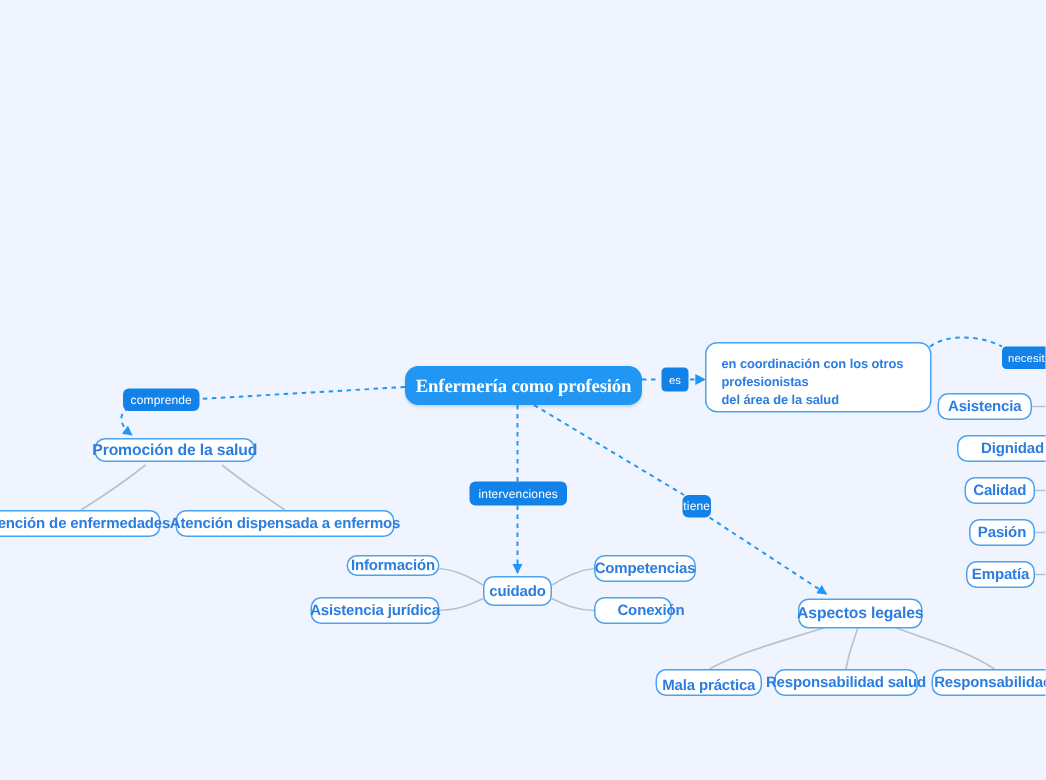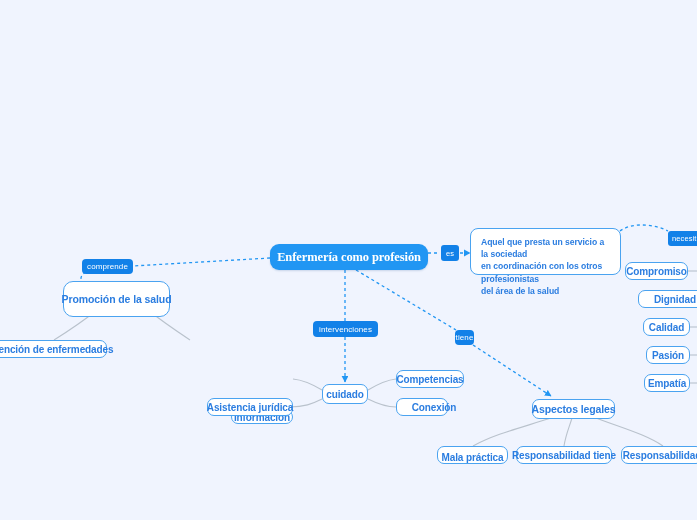--- a/index.html
+++ b/index.html
@@ -140,66 +140,68 @@
 
   <div class="node root" style="left:270px; top:244px; width:158px; height:26px;font-family:Liberation Serif, serif;">
     <span>Enfermería como profesión</span>
   </div>
 
   <div class="node badge tiny" style="left:441px; top:245px; width:18px; height:16px;">
     <span>es</span>
   </div>
 
   <div class="callout" style="left:470px; top:228px; width:151px; height:47px;">
-    <div>Aquel que presta un servicio a la sociedad</div>
     <div>en coordinación con los otros profesionistas</div>
     <div>del área de la salud</div>
   </div>
 
   <div class="node badge tiny" style="left:668px; top:231px; width:34px; height:15px; justify-content:flex-start;">
     <span>necesit</span>
   </div>
 
   <div class="node topic" style="left:625px; top:262px; width:63px; height:18px;">
-    <span>Compromiso</span>
+    <span>Asistencia</span>
   </div>
   <div class="node topic" style="left:638px; top:290px; width:74px; height:18px;">
     <span>Dignidad</span>
   </div>
   <div class="node topic" style="left:643px; top:318px; width:47px; height:18px;">
     <span>Calidad</span>
   </div>
   <div class="node topic" style="left:646px; top:346px; width:44px; height:18px;">
     <span>Pasión</span>
   </div>
   <div class="node topic" style="left:644px; top:374px; width:46px; height:18px;">
     <span>Empatía</span>
   </div>
 
   <div class="node badge" style="left:82px; top:259px; width:51px; height:15px;">
     <span>comprende</span>
   </div>
 
-  <div class="node topic major" style="left:63px; top:281px; width:107px; height:36px;border-radius:10px;">
+  <div class="node topic major" style="left:63px; top:292px; width:107px; height:16px;">
     <span>Promoción de la salud</span>
   </div>
 
   <div class="node topic clipped-left" style="left:-6px; top:340px; width:113px; height:18px;">
     <span>evención de enfermedades</span>
   </div>
+  <div class="node topic" style="left:117px; top:340px; width:146px; height:18px;">
+    <span>Atención dispensada a enfermos</span>
+  </div>
 
   <div class="node badge" style="left:313px; top:321px; width:65px; height:16px;">
     <span>intervenciones</span>
   </div>
 
   <div class="node topic" style="left:322px; top:384px; width:46px; height:20px;">
     <span>cuidado</span>
   </div>
 
-  <div class="node topic" style="left:231px; top:370px; width:62px; height:14px;margin-top:40px;">
+  <div class="node topic" style="left:231px; top:370px; width:62px; height:14px;">
     <span>Información</span>
   </div>
   <div class="node topic" style="left:207px; top:398px; width:86px; height:18px;">
     <span>Asistencia jurídica</span>
   </div>
   <div class="node topic" style="left:396px; top:370px; width:68px; height:18px;">
     <span>Competencias</span>
   </div>
   <div class="node topic" style="left:396px; top:398px; width:52px; height:18px;padding-left:34px;">
     <span>Conexión</span>
@@ -210,19 +212,19 @@
   </div>
 
   <div class="node topic major" style="left:532px; top:399px; width:83px; height:20px;">
     <span>Aspectos legales</span>
   </div>
 
   <div class="node topic" style="left:437px; top:446px; width:71px; height:18px;align-items:flex-end;">
     <span>Mala práctica</span>
   </div>
   <div class="node topic" style="left:516px; top:446px; width:96px; height:18px;">
-    <span>Responsabilidad tiene</span>
+    <span>Responsabilidad salud</span>
   </div>
   <div class="node topic" style="left:621px; top:446px; width:82px; height:18px;">
     <span>Responsabilidad</span>
   </div>
 
 </div>
 
 </body></html>

